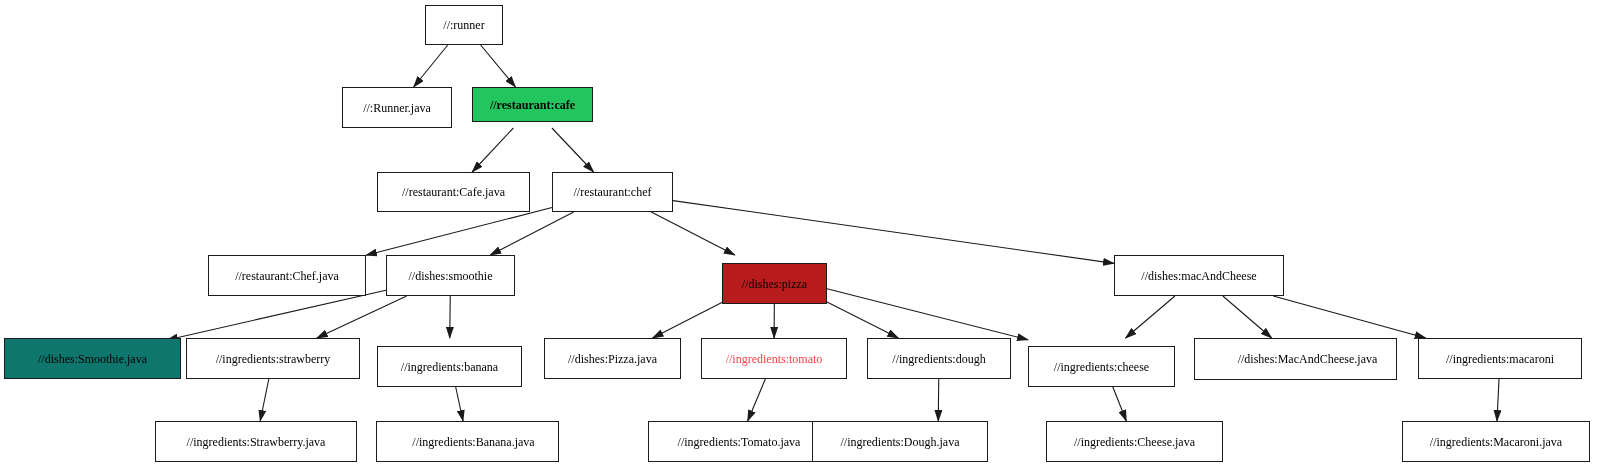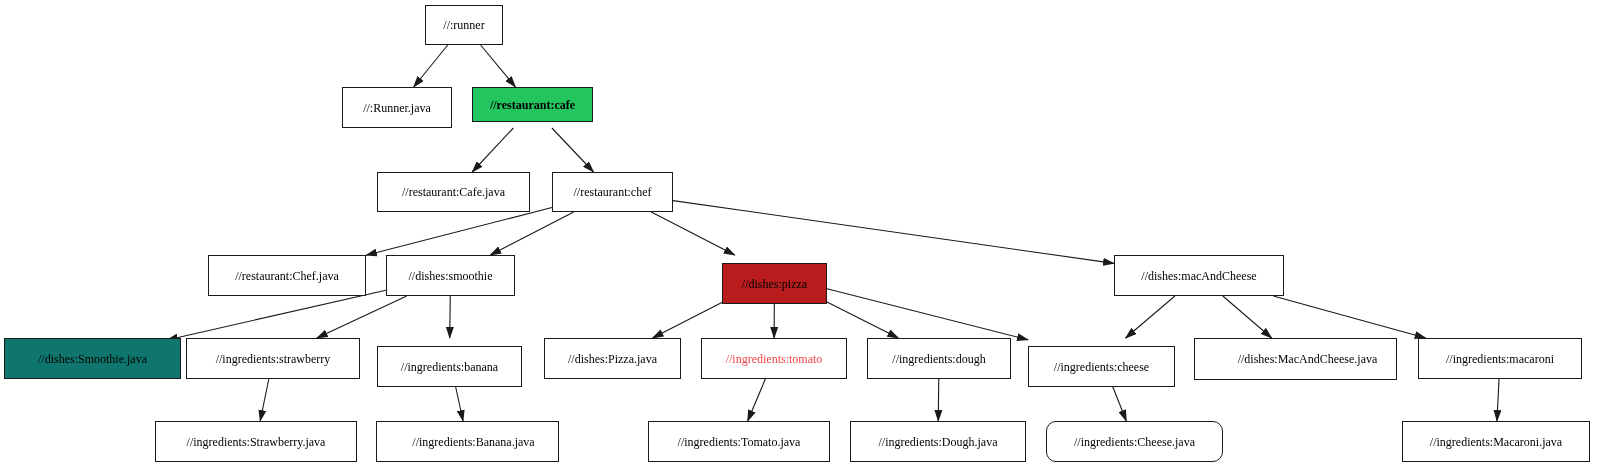--- a/index.html
+++ b/index.html
@@ -83,17 +83,17 @@
       <div class="node" style="left: 377px; top: 338px; width: 145px; height: 41px; background: rgb(255, 255, 255); border-color: rgb(26, 26, 26); color: rgb(0, 0, 0); margin-top: 8px;">//ingredients:banana</div>
       <div class="node" style="left: 544px; top: 338px; width: 137px; height: 41px; background: rgb(255, 255, 255); border-color: rgb(26, 26, 26); color: rgb(0, 0, 0);">//dishes:Pizza.java</div>
       <div class="node" style="left: 701px; top: 338px; width: 146px; height: 41px; background: rgb(255, 255, 255); border-color: rgb(26, 26, 26); color: #ef4444;">//ingredients:tomato</div>
       <div class="node" style="left: 867px; top: 338px; width: 144px; height: 41px; background: rgb(255, 255, 255); border-color: rgb(26, 26, 26); color: rgb(0, 0, 0);">//ingredients:dough</div>
       <div class="node" style="left: 1028px; top: 338px; width: 147px; height: 41px; background: rgb(255, 255, 255); border-color: rgb(26, 26, 26); color: rgb(0, 0, 0); margin-top: 8px;">//ingredients:cheese</div>
       <div class="node" style="left: 1194px; top: 338px; width: 203px; height: 42px; background: rgb(255, 255, 255); border-color: rgb(26, 26, 26); color: rgb(0, 0, 0); padding-left: 24px;">//dishes:MacAndCheese.java</div>
       <div class="node" style="left: 1418px; top: 338px; width: 164px; height: 41px; background: rgb(255, 255, 255); border-color: rgb(26, 26, 26); color: rgb(0, 0, 0);">//ingredients:macaroni</div>
       <div class="node" style="left: 155px; top: 421px; width: 202px; height: 41px; background: rgb(255, 255, 255); border-color: rgb(26, 26, 26); color: rgb(0, 0, 0);">//ingredients:Strawberry.java</div>
       <div class="node" style="left: 376px; top: 421px; width: 183px; height: 41px; background: rgb(255, 255, 255); border-color: rgb(26, 26, 26); color: rgb(0, 0, 0); padding-left: 12px;">//ingredients:Banana.java</div>
       <div class="node" style="left: 648px; top: 421px; width: 182px; height: 41px; background: rgb(255, 255, 255); border-color: rgb(26, 26, 26); color: rgb(0, 0, 0);">//ingredients:Tomato.java</div>
-      <div class="node" style="left: 850px; top: 421px; width: 176px; height: 41px; background: rgb(255, 255, 255); border-color: rgb(26, 26, 26); color: rgb(0, 0, 0);">//ingredients:Dough.java</div>
-      <div class="node" style="left: 1046px; top: 421px; width: 177px; height: 41px; background: rgb(255, 255, 255); border-color: rgb(26, 26, 26); color: rgb(0, 0, 0); border-radius: 10px;">//ingredients:Cheese.java</div>
+      <div class="node" style="left: 812px; top: 421px; width: 176px; height: 41px; background: rgb(255, 255, 255); border-color: rgb(26, 26, 26); color: rgb(0, 0, 0);">//ingredients:Dough.java</div>
+      <div class="node" style="left: 1046px; top: 421px; width: 177px; height: 41px; background: rgb(255, 255, 255); border-color: rgb(26, 26, 26); color: rgb(0, 0, 0);">//ingredients:Cheese.java</div>
       <div class="node" style="left: 1402px; top: 421px; width: 188px; height: 41px; background: rgb(255, 255, 255); border-color: rgb(26, 26, 26); color: rgb(0, 0, 0);">//ingredients:Macaroni.java</div>
     </div>
 </div>
 
 </body></html>

